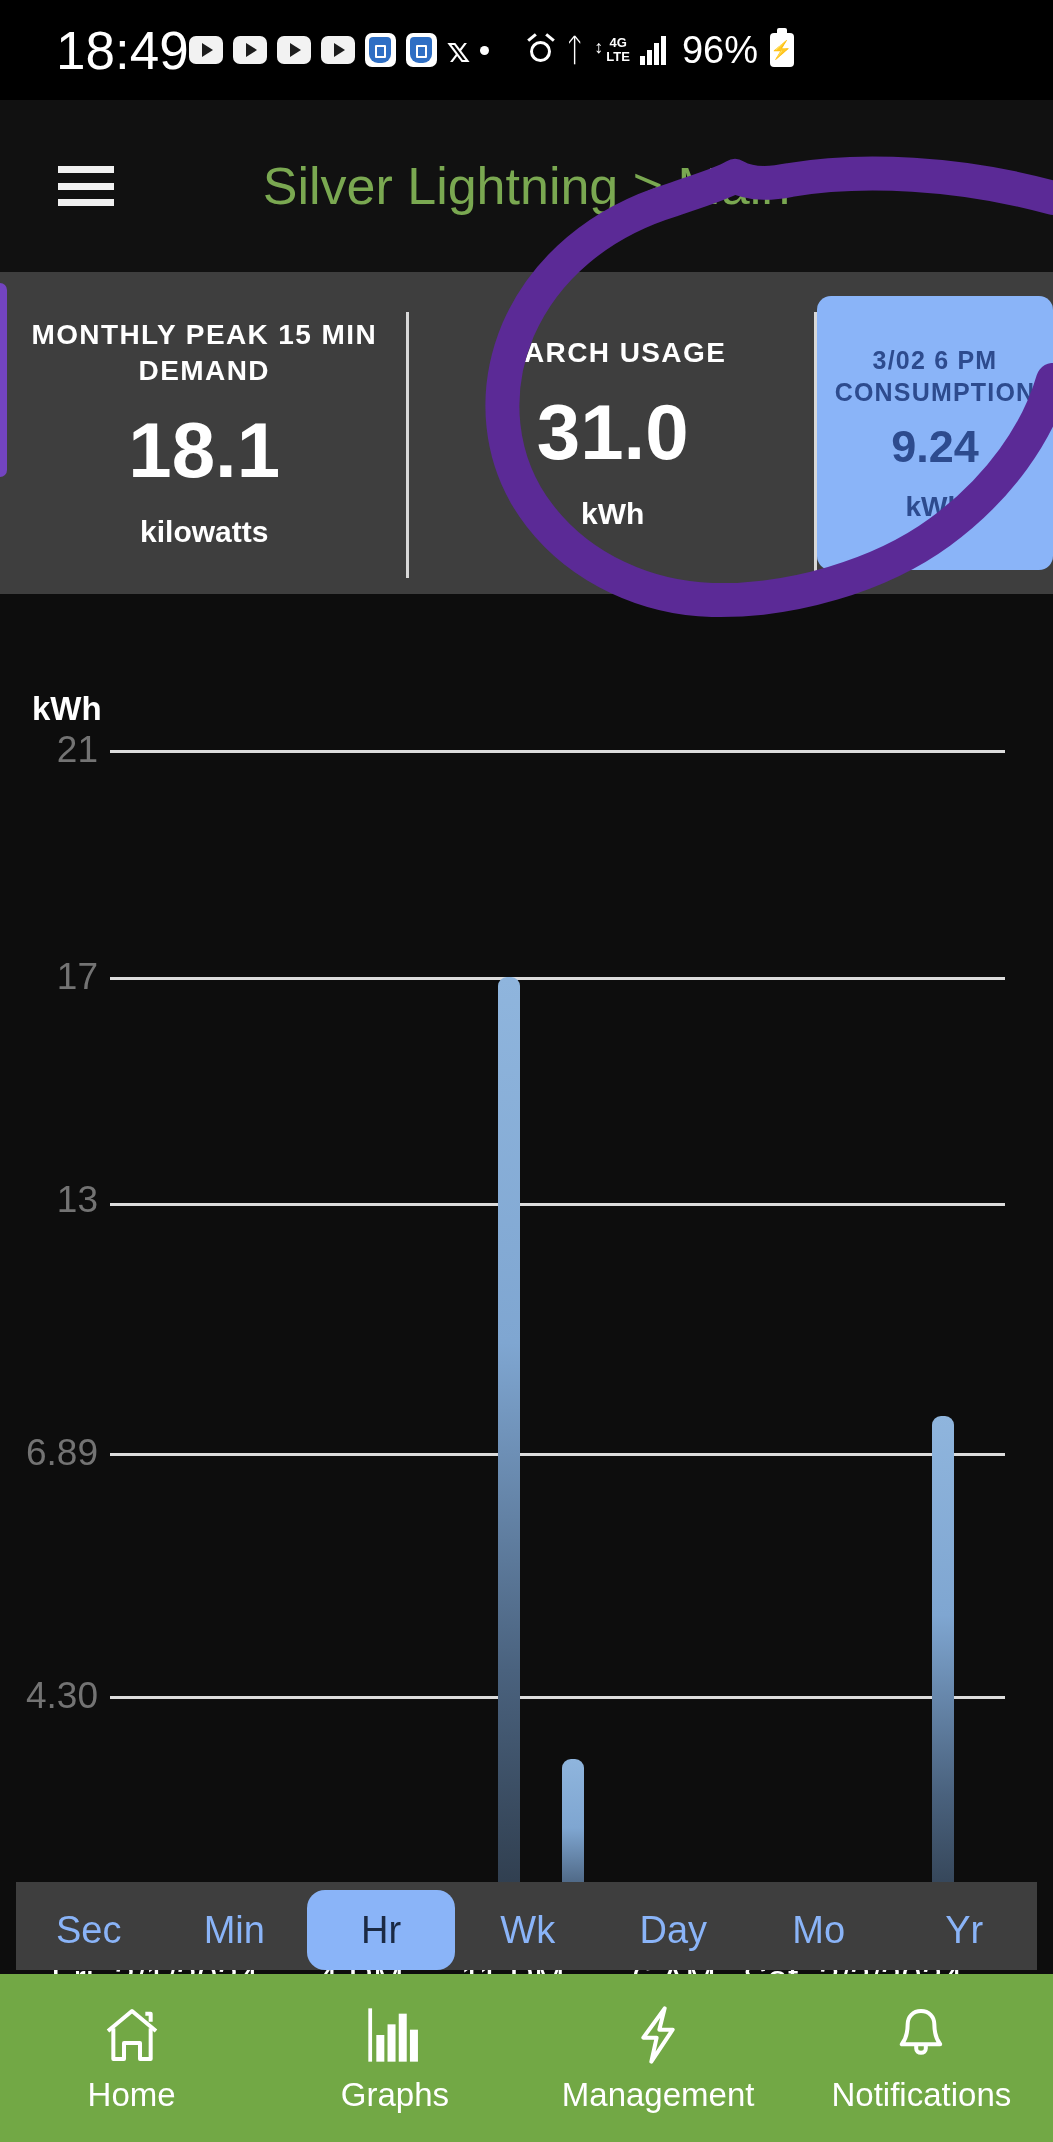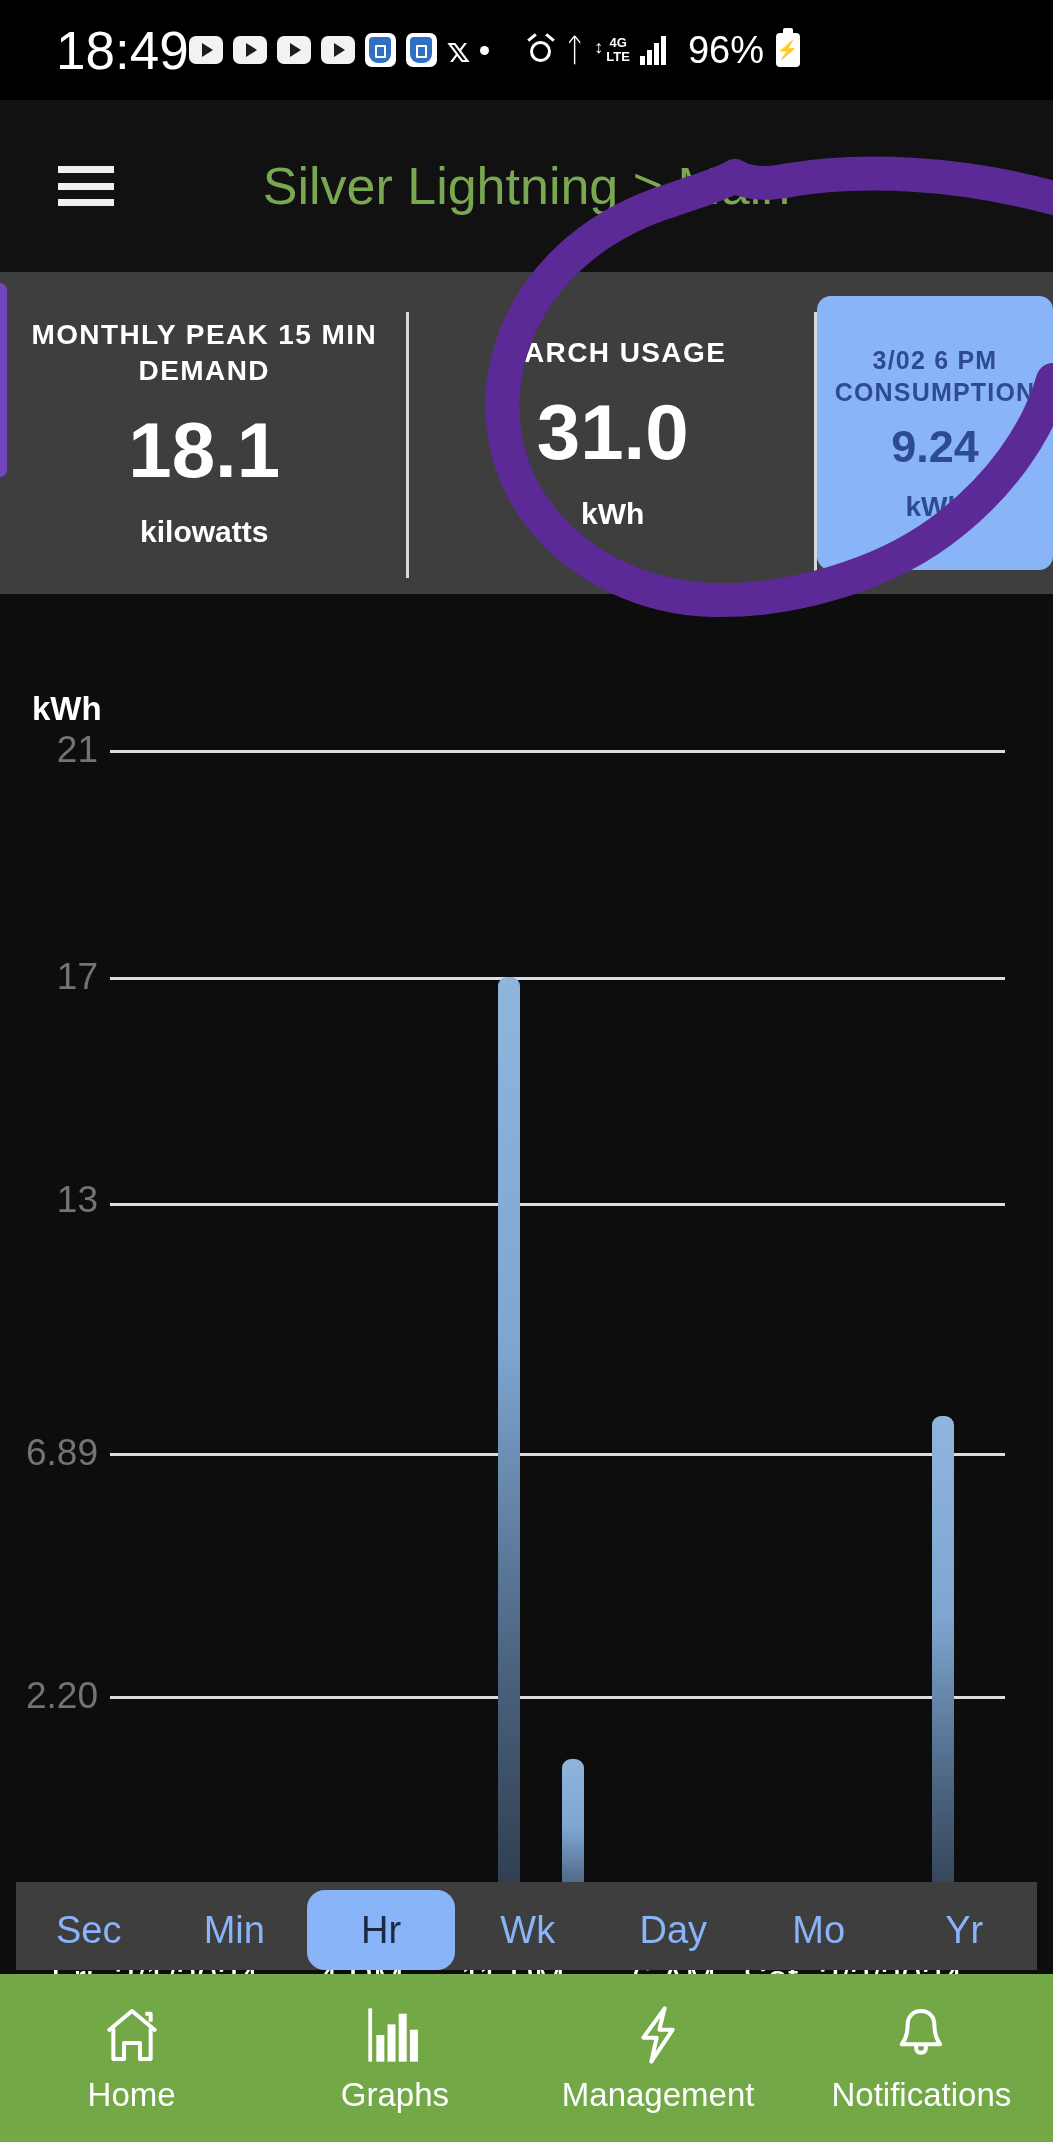--- a/index.html
+++ b/index.html
@@ -76,21 +76,21 @@
   }
   .lte-icon .arrows {
     position: absolute; left: 0; top: 2px; font-size: 18px; line-height: 1;
   }
   .signal-icon { display: flex; align-items: flex-end; gap: 2px; height: 30px; }
   .signal-icon i { width: 5px; background: #fff; display: block; }
   .signal-icon i:nth-child(1) { height: 9px; }
   .signal-icon i:nth-child(2) { height: 15px; }
   .signal-icon i:nth-child(3) { height: 22px; }
   .signal-icon i:nth-child(4) { height: 29px; }
-  .batt-pct { color: #fff; font-size: 38px; font-weight: 400; margin-left: 12px; }
+  .batt-pct { color: #fff; font-size: 38px; font-weight: 400; margin-left: 6px; }
   .batt-icon {
     position: relative; width: 24px; height: 34px;
     background: #fff; border-radius: 4px; margin-left: 2px;
   }
   .batt-icon::before {
     content: ""; position: absolute; top: -5px; left: 7px;
     width: 10px; height: 5px; background: #fff; border-radius: 2px 2px 0 0;
   }
   .batt-icon::after {
     content: "\26A1"; position: absolute; top: 50%; left: 50%;
@@ -324,21 +324,21 @@
         <div class="gridline" style="top: 226.667px;"></div>
         <div class="gridline" style="top: 0px;"></div>
         <div class="bar" title="17" style="height: 963.333px; left: 387.535px; width: 22px;"></div>
         <div class="bar" title="0.55" style="height: 31.1667px; left: 414.385px; width: 22px;"></div>
         <div class="bar" title="3.2" style="height: 181.333px; left: 451.975px; width: 22px;"></div>
         <div class="bar" title="0.2" style="height: 11.3333px; left: 476.14px; width: 22px;"></div>
         <div class="bar" title="9.24" style="height: 523.6px; left: 821.61px; width: 22px;"></div>
       </div>
     <div id="yticks">
         <div class="ytick" style="top: 1346px;">0.00</div>
-        <div class="ytick" style="top: 1102.33px;">2.20</div>
+        <div class="ytick" style="top: 1102.33px;">4.30</div>
         <div class="ytick" style="top: 859.233px;">6.89</div>
         <div class="ytick" style="top: 606px; margin-left: 9px;">13</div>
         <div class="ytick" style="top: 382.667px;">17</div>
         <div class="ytick" style="top: 156px;">21</div>
       </div>
     <div class="axis-base"></div>
     <div id="xticks">
         <div class="xtick-mark" style="left: 154.75px;"></div>
         <div class="xtick-label" style="left: 154.75px;">Fri, 3/1/2024</div>
         <div class="xtick-mark" style="left: 360.6px;"></div>

